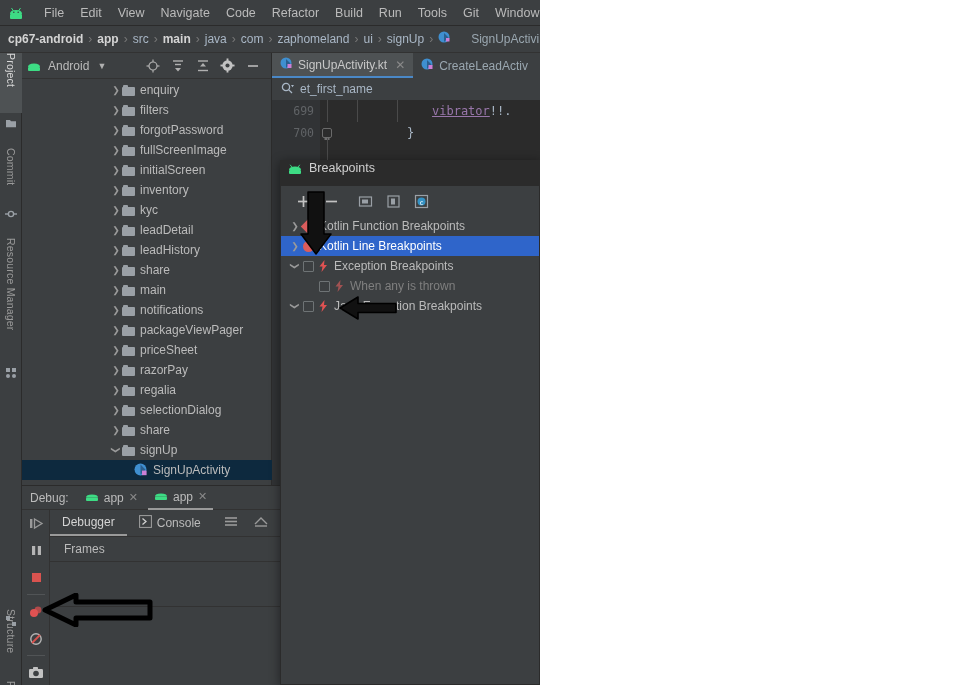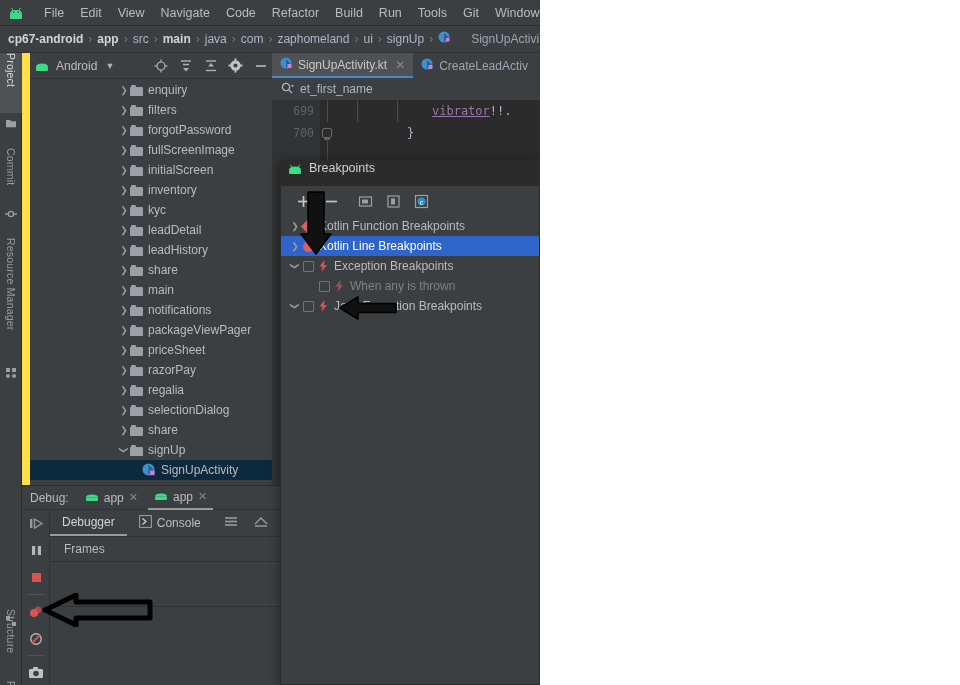--- a/index.html
+++ b/index.html
@@ -2,21 +2,21 @@
 <html><head>
 <meta charset="utf-8">
 <style>
   * { box-sizing: border-box; margin:0; padding:0; }
   html,body { width:960px; height:685px; background:#ffffff; overflow:hidden;
               font-family:"Liberation Sans", sans-serif; }
   #app { position:relative; width:960px; height:685px; background:#ffffff; }
 
   
   .ide { position:absolute; left:0; top:0; width:540px; height:685px;
-         background:#fde047; color:#bbbbbb; overflow:hidden; }
+         background:#86efac; color:#bbbbbb; overflow:hidden; }
 
   
   .menubar { position:absolute; left:0; top:0; width:540px; height:26px;
              background:#3c3f41; display:flex; align-items:center; padding-left:6px;
              border-bottom:1px solid #2b2b2b; }
   .menubar .logo { width:22px; height:16px; margin-right:8px; position:relative; }
   .menu-item { font-size:12.5px; color:#bbbbbb; padding:2px 8px; white-space:nowrap; }
 
   
   .navbar { position:absolute; left:0; top:26px; width:540px; height:27px;
@@ -31,21 +31,21 @@
   .toolstrip { position:absolute; left:0; top:53px; width:22px; height:632px;
                background:#3c3f41; border-right:1px solid #2b2b2b; }
   .vtab { position:absolute; left:0; width:22px; writing-mode:vertical-rl;
           text-orientation:mixed; font-size:10.5px; color:#9a9a9a;
           display:flex; align-items:center; justify-content:flex-start;
           letter-spacing:0.2px; }
   .vtab.active { background:#4e5254; color:#d8d8d8; }
   .vicon { position:absolute; left:5px; width:12px; height:12px; }
 
   
-  .projpanel { position:absolute; left:30px; top:53px; width:250px; height:432px;
+  .projpanel { position:absolute; left:22px; top:53px; width:250px; height:432px;
                background:#3c3f41; border-right:1px solid #2b2b2b; }
   .projhdr { height:26px; display:flex; align-items:center; padding:0 4px;
              border-bottom:1px solid #323232; }
   .projhdr .ptitle { font-size:12px; color:#bbbbbb; margin-left:6px; }
   .ic { width:16px; height:16px; display:inline-block; position:relative; }
   .projhdr .sp { flex:1; }
   .tree { position:absolute; left:0; top:27px; width:250px; height:405px; overflow:hidden; }
   .trow { height:20px; display:flex; align-items:center; font-size:12px;
           color:#bbbbbb; white-space:nowrap; }
   .trow.sel { background:#0d293e; }

